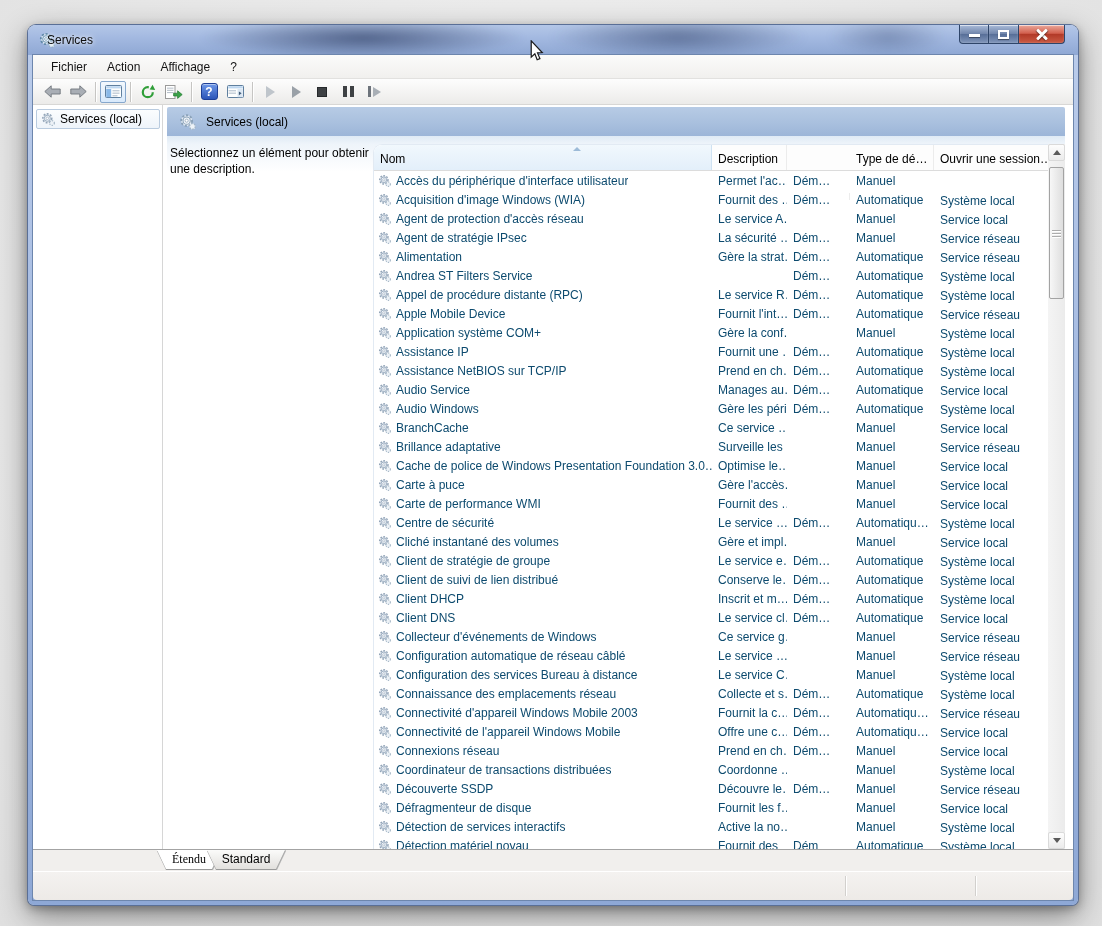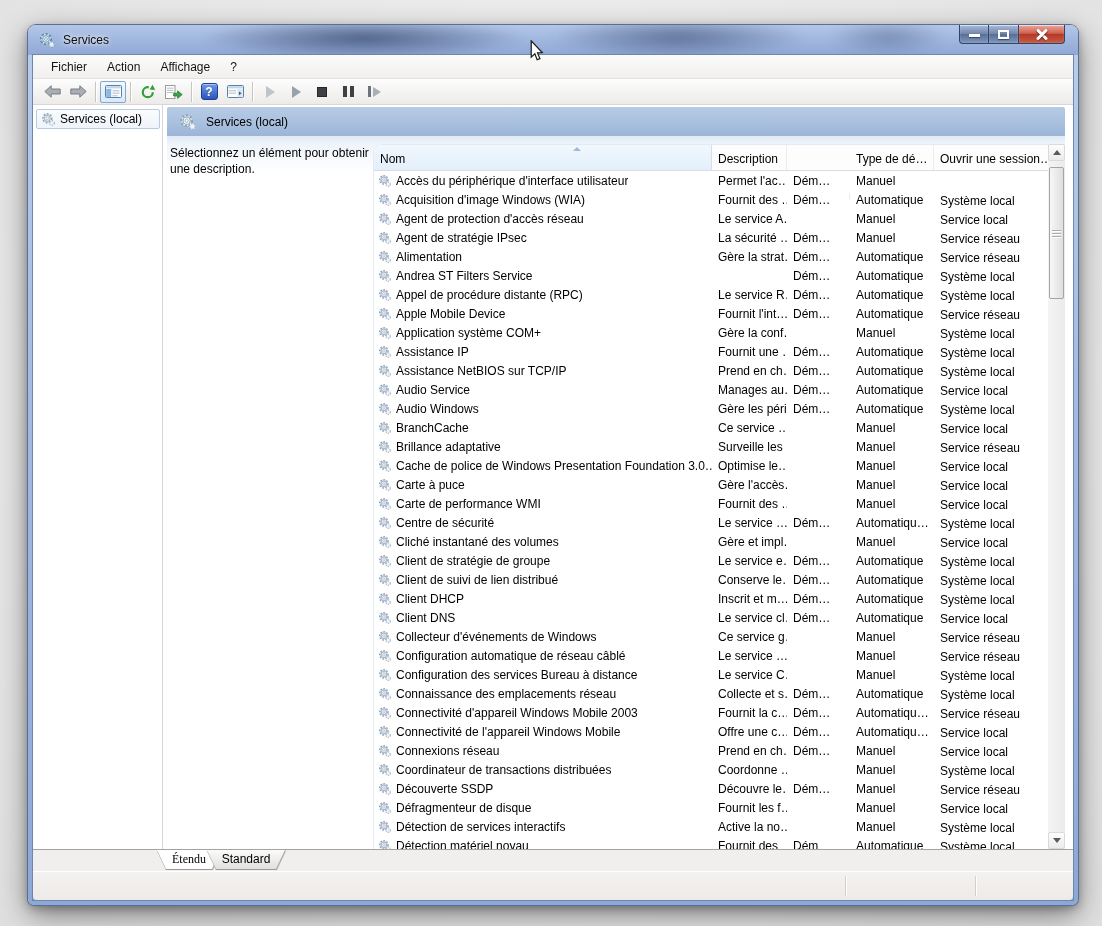--- a/index.html
+++ b/index.html
@@ -20,21 +20,21 @@
   .titlebar { position:absolute; left:0; top:0; right:0; height:30px; border-radius:8px 8px 0 0; overflow:hidden;
     background:linear-gradient(180deg,#b4c7e8 0%, #a2b8e0 45%, #8fa8d4 100%); }
   .streak { position:absolute; pointer-events:none; }
   .streak.s1 { left:170px; top:-8px; width:330px; height:42px;
     background:radial-gradient(ellipse, rgba(14,28,66,.55), rgba(14,28,66,0) 70%); filter:blur(3px); }
   .streak.s2 { left:520px; top:-10px; width:260px; height:44px;
     background:radial-gradient(ellipse, rgba(16,32,72,.45), rgba(16,32,72,0) 70%); filter:blur(4px); }
   .streak.s3 { left:800px; top:-8px; width:120px; height:40px;
     background:radial-gradient(ellipse, rgba(20,36,76,.28), rgba(20,36,76,0) 70%); filter:blur(4px); }
   .title-icon { position:absolute; left:11px; top:7px; }
-  .title-text { position:absolute; left:35px; top:8px; font-size:12px; color:#0d0d0d;
+  .title-text { position:absolute; left:19px; top:8px; font-size:12px; color:#0d0d0d;
     text-shadow:0 0 4px rgba(255,255,255,.95), 0 0 9px rgba(255,255,255,.6); }
 
   .win-controls { position:absolute; right:13px; top:0; display:flex; }
   .wbtn { height:19px; border:1px solid #2e4569; border-top:none; position:relative;
     box-shadow:inset 0 1px 0 rgba(255,255,255,.55), inset 0 0 2px rgba(255,255,255,.3); }
   .wbtn.min { width:30px; border-radius:0 0 0 4px;
     background:linear-gradient(180deg,#aabbd9 0%, #7186ab 48%, #586f98 52%, #8096ba 100%); }
   .wbtn.max { width:29px; border-left:none; border-right:none;
     background:linear-gradient(180deg,#aabbd9 0%, #7186ab 48%, #586f98 52%, #8096ba 100%); }
   .wbtn.close { width:47px; border-radius:0 0 4px 0;
@@ -95,21 +95,21 @@
     border-top-left-radius:9px; border-top:1px solid #e2eaf3; border-left:1px solid #e2eaf3; overflow:hidden; }
   .lheader { height:26px; display:flex; border-bottom:1px solid #dcdcdc; position:relative; background:#fdfdfd; }
   .hcell { font-size:12px; color:#000; padding:7px 0 0 6px; border-right:1px solid #ececec; overflow:hidden; white-space:nowrap; }
   .hcell.hname { width:338px; background:linear-gradient(180deg,#f1f8fd 0%, #e3effa 100%); border-right:1px solid #cfe2f2; }
   .hcell.hdesc { width:75px; } .hcell.hstate { width:63px;margin-top:48px; } .hcell.htype { width:84px; }
   .hcell.hlogon { flex:1; border-right:none; }
   .sortmark { position:absolute; left:199px; top:2px; width:0; height:0;
     border-left:4px solid transparent; border-right:4px solid transparent; border-bottom:4px solid #9dbbd8; }
 
   .rows { position:absolute; top:26px; left:0; right:0; bottom:0; overflow:hidden; }
-  .row { height:19px; display:flex; align-items:center; font-size:12px; color:#000000; white-space:nowrap; }
+  .row { height:19px; display:flex; align-items:center; font-size:12px; color:#0c4a6e; white-space:nowrap; }
   .cell { overflow:hidden; white-space:nowrap; padding-left:6px; }
   .c-name { width:338px; display:flex; align-items:center; gap:5px; padding-left:4px; flex-shrink:0; }
   .c-name svg { flex-shrink:0; }
   .c-name .nm { overflow:hidden; white-space:nowrap; }
   .c-desc { width:75px; flex-shrink:0; } .c-state { width:63px; flex-shrink:0; }
   .c-type { width:84px; flex-shrink:0; } .c-logon { flex:1;margin-top:40px; }
 
   
   .vscroll { position:absolute; right:0; top:8px; bottom:0; width:17px; background:#f0f0f0; }
   .sb-btn { position:absolute; left:0; width:17px; height:17px; border:1px solid #dadada; border-radius:2px;

